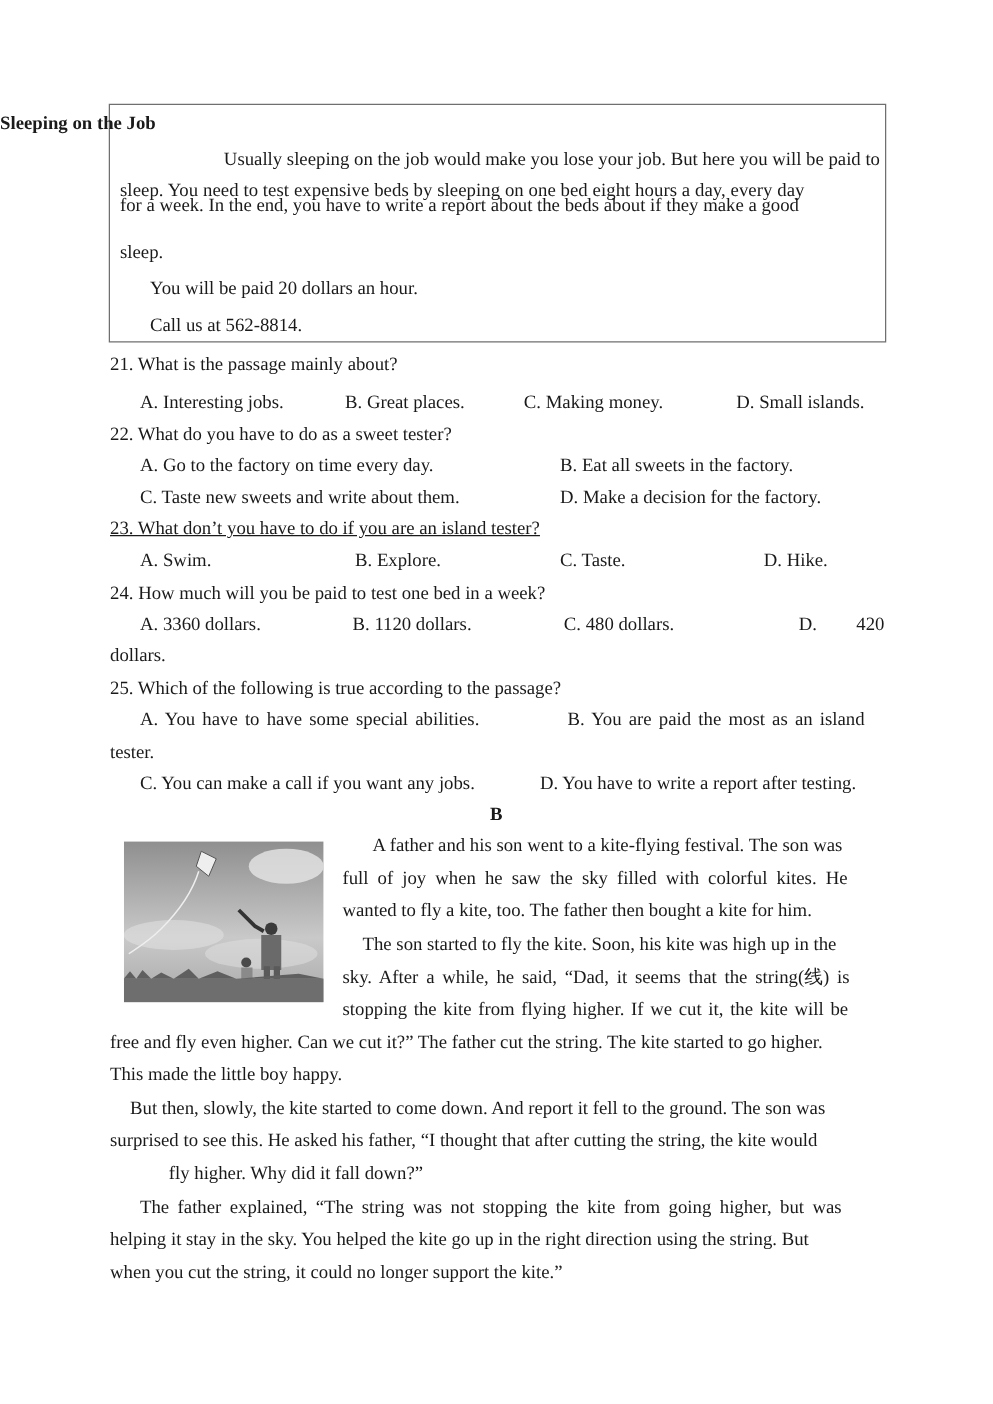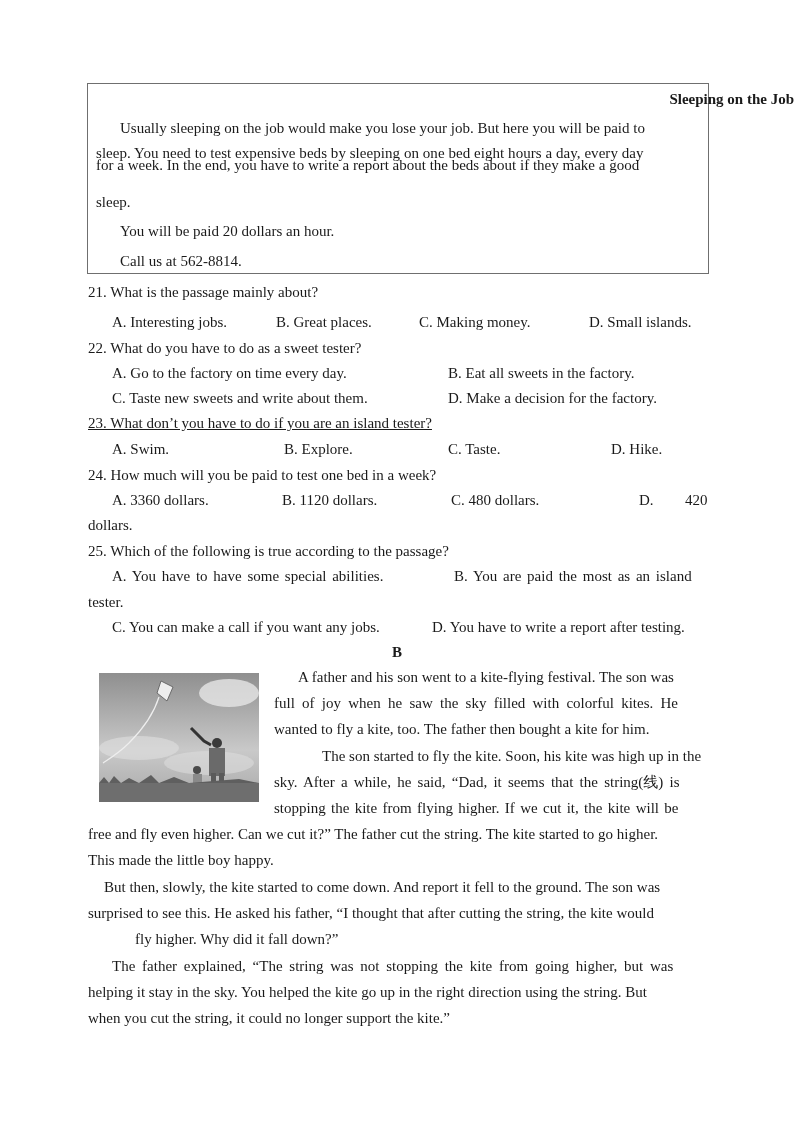--- a/index.html
+++ b/index.html
@@ -6,32 +6,32 @@
   body {
     width: 794px; height: 1123px; position: relative; overflow: hidden;
     font-family: "Liberation Serif", serif; color: #1a1a1a; font-size: 15px;
   }
   .line { position: absolute; white-space: nowrap; line-height: 18px; }
   .box {
     position: absolute; left: 87px; top: 83px; width: 622px; height: 191px;
     border: 1px solid #6f6f6f; box-sizing: border-box;
   }
   .title { font-weight: bold; }
-  .just { display: flex; justify-content: flex-start; white-space: nowrap; }
+  .just { display: flex; justify-content: flex-end; white-space: nowrap; }
   .kite-img {
     position: absolute; left: 99px; top: 673px; width: 160px; height: 129px;
     overflow: hidden;
   }
   .opt { position: absolute; white-space: nowrap; line-height: 18px; }
 </style>
 </head>
 <body>
 
 <div class="box"></div>
-<div class="line title" style="left:0;width:794px;text-align:right;top:90px;">Sleeping on the Job</div>
+<div class="line title" style="left:0;width:794px;text-align:left;top:90px;">Sleeping on the Job</div>
 <div class="line just" style="left:120px;width:584px;top:119px;">
     <span>Usually sleeping on the job would make you lose your job. But here you will be paid to</span>
   </div>
 <div class="line" style="left:96px;top:144px;letter-spacing:0.05px;">sleep. You need to test expensive beds by sleeping on one bed eight hours a day, every day</div>
 <div class="line" style="left:96px;top:156px;">for a week. In the end, you have to write a report about the beds about if they make a good</div>
 <div class="line" style="left:96px;top:193px;">sleep.</div>
 <div class="line" style="left:120px;top:222px;">You will be paid 20 dollars an hour.</div>
 <div class="line" style="left:120px;top:252px;">Call us at 562-8814.</div>
 
 <div class="line" style="left:88px;top:283px;">21. What is the passage mainly about?</div>
@@ -93,21 +93,21 @@
     <rect x="94" y="101" width="9" height="18" fill="#8a8a8a"></rect>
     <rect x="0" y="110" width="160" height="19" fill="#6e6e6e"></rect>
     <path d="M0,110 L5,104 L10,110 L15,103 L22,110 L30,105 L40,110 L52,102 L60,110 L75,104 L90,110 L140,106 L160,110 Z" fill="#5f5f5f"></path>
   </svg>
 </div>
 
 <div class="line" style="left:298px;top:668px;">A father and his son went to a kite-flying festival. The son was</div>
 <div class="line" style="left:274px;top:694px;word-spacing:3.5px;">full of joy when he saw the sky filled with colorful kites. He</div>
 <div class="line" style="left:274px;top:720px;">wanted to fly a kite, too. The father then bought a kite for him.</div>
 
-<div class="line" style="left:290px;top:747px;margin-left:32px;">The son started to fly the kite. Soon, his kite was high up in the</div>
+<div class="line" style="left:290px;top:747px;">The son started to fly the kite. Soon, his kite was high up in the</div>
 <div class="line" style="left:274px;top:773px;word-spacing:2.5px;">sky. After a while, he said, “Dad, it seems that the string(线) is</div>
 <div class="line" style="left:274px;top:799px;word-spacing:1.6px;">stopping the kite from flying higher. If we cut it, the kite will be</div>
 <div class="line" style="left:88px;top:825px;">free and fly even higher. Can we cut it?” The father cut the string. The kite started to go higher.</div>
 <div class="line" style="left:88px;top:851px;">This made the little boy happy.</div>
 
 <div class="line" style="left:104px;top:878px;">But then, slowly, the kite started to come down. And report it fell to the ground. The son was</div>
 <div class="line" style="left:88px;top:904px;">surprised to see this. He asked his father, “I thought that after cutting the string, the kite would</div>
 <div class="line" style="left:88px;top:930px;margin-left:47px;">fly higher. Why did it fall down?”</div>
 
 <div class="line" style="left:112px;top:957px;word-spacing:3px;">The father explained, “The string was not stopping the kite from going higher, but was</div>

